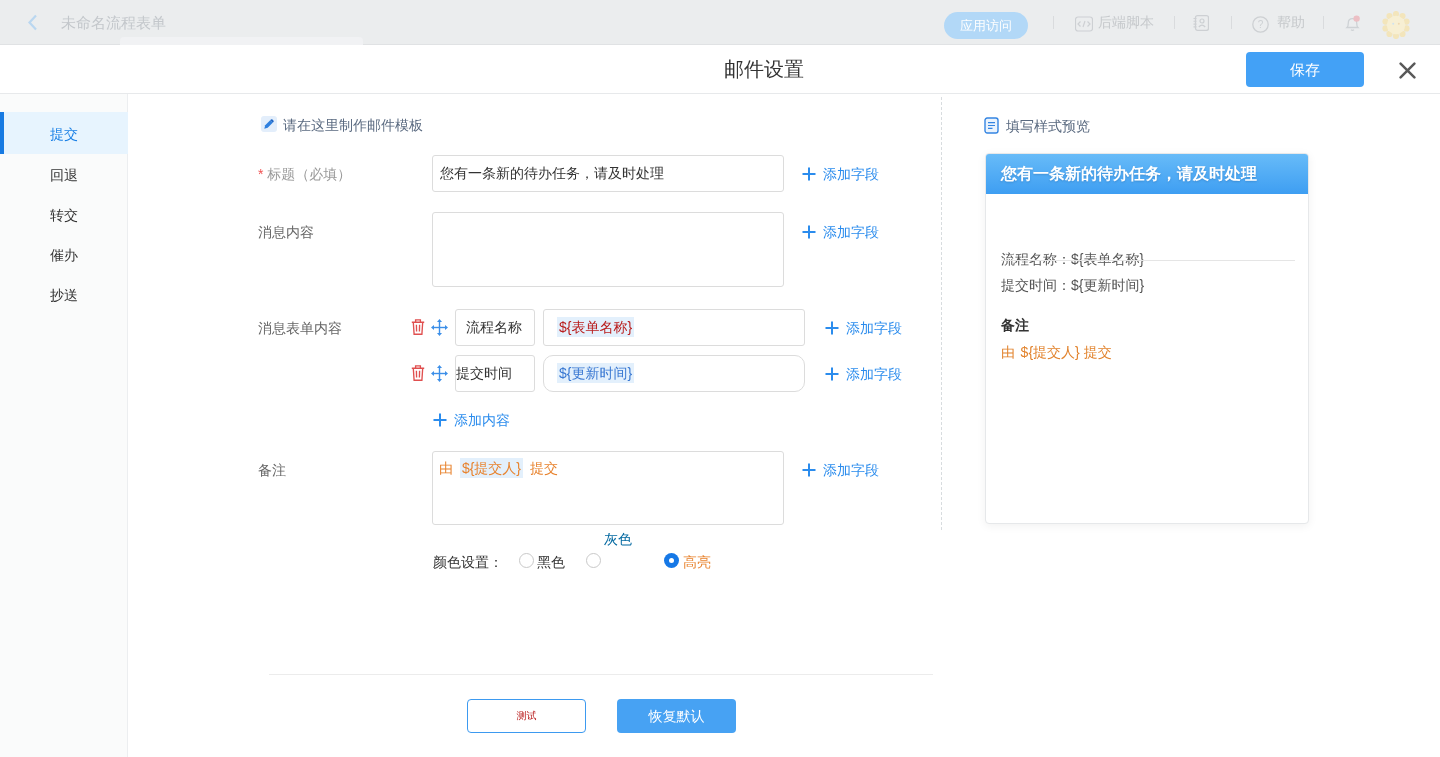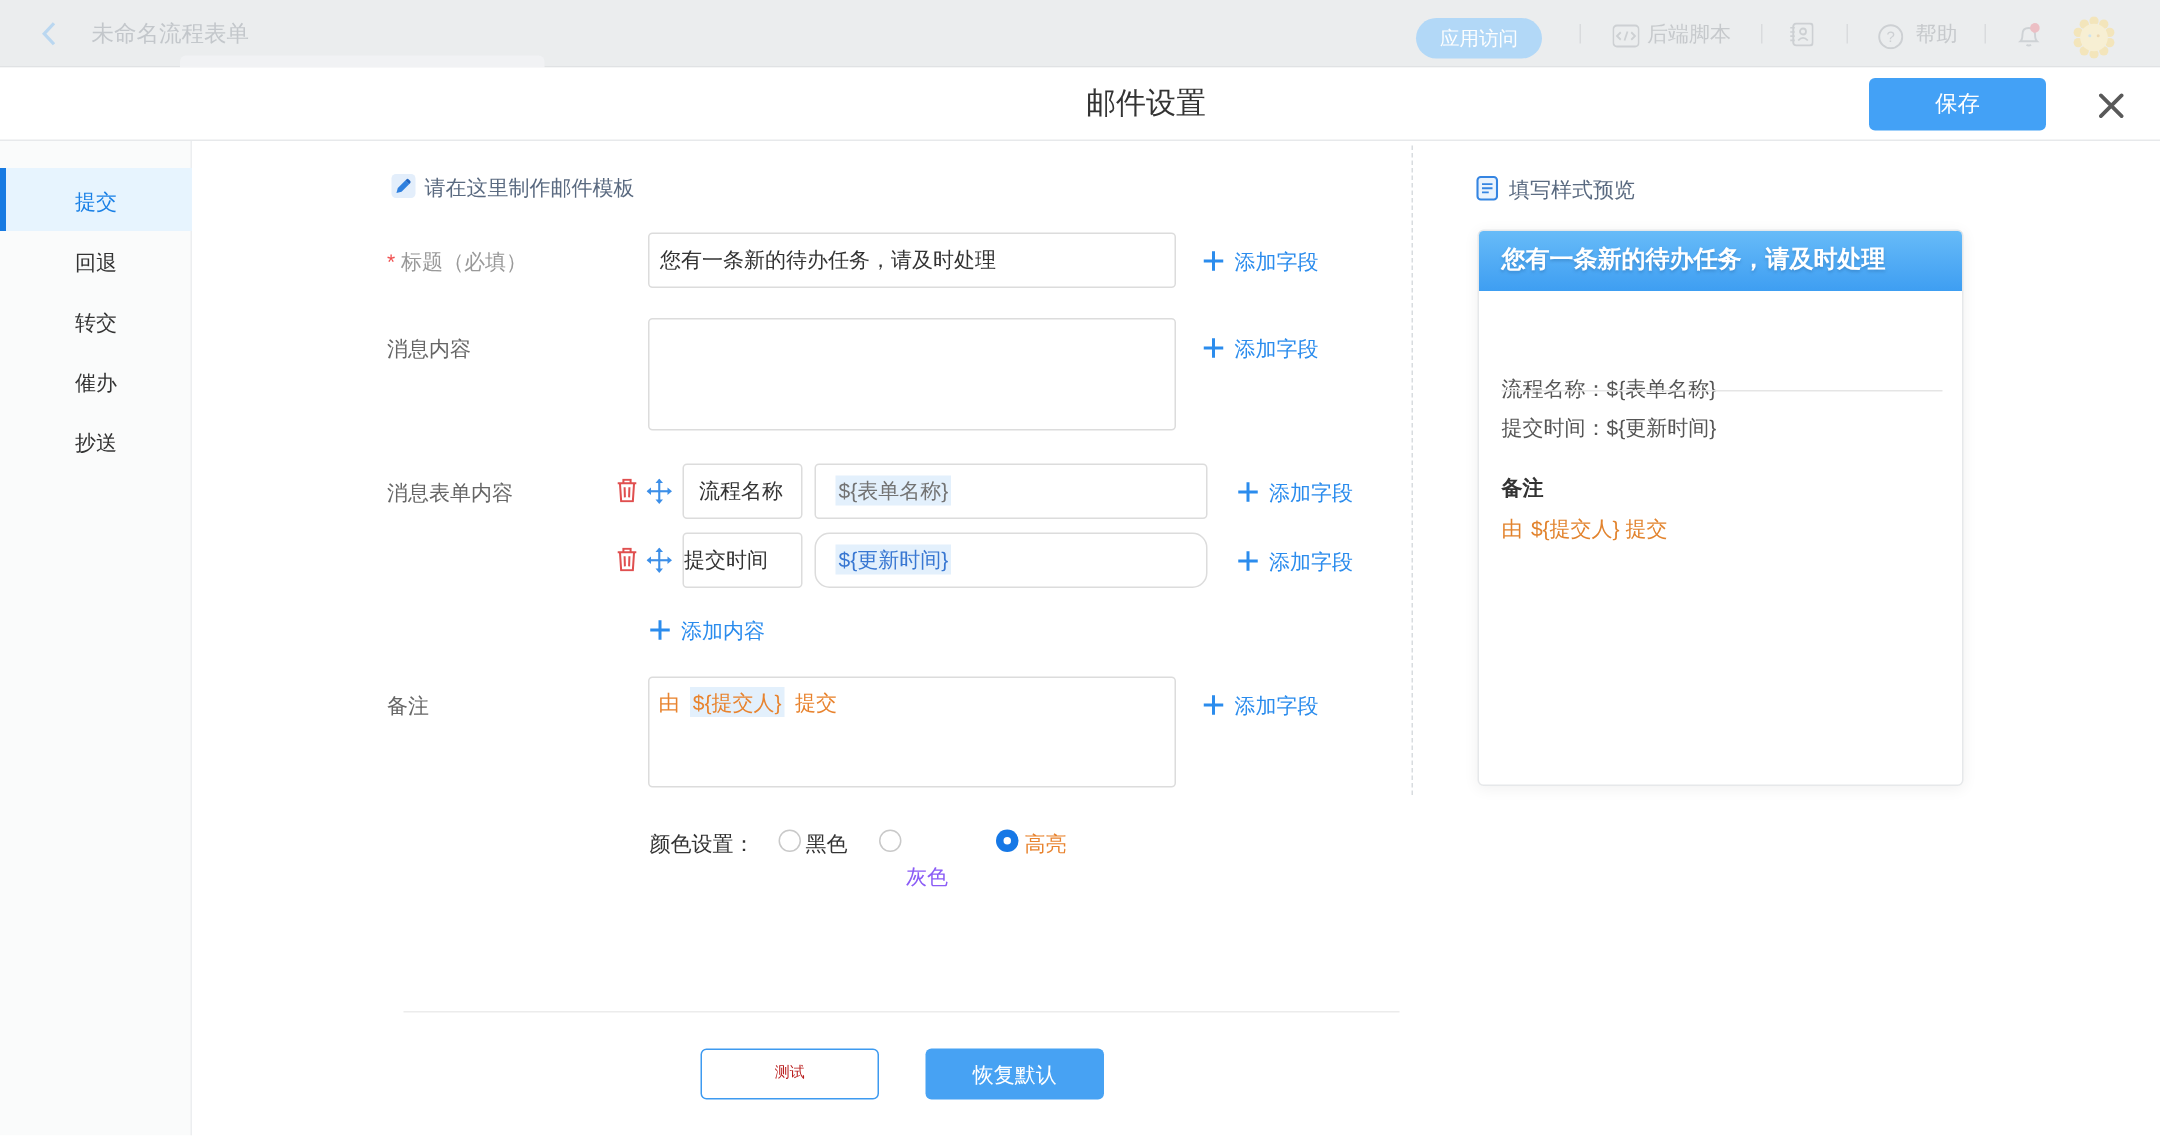--- a/index.html
+++ b/index.html
@@ -146,21 +146,21 @@
     <g fill="#3d8fe8">
       <path d="M8.5 0 L11 3 H6z"></path>
       <path d="M8.5 17 L6 14 h5z"></path>
       <path d="M0 8.5 L3 6 v5z"></path>
       <path d="M17 8.5 L14 11 v-5z"></path>
       <rect x="7.8" y="2" width="1.4" height="13"></rect>
       <rect x="2" y="7.8" width="13" height="1.4"></rect>
     </g>
   </svg>
 <div class="inp" style="left:455px; top:309px; width:80px; height:37px; line-height:35px; padding-left:10px;">流程名称</div>
-<div class="inp" style="left:543px; top:309px; width:262px; height:37px; line-height:35px; padding-left:13px; color:#737373;"><span class="hl">${表单名称}</span></div>
+<div class="inp" style="left:543px; top:309px; width:262px; height:37px; line-height:35px; padding-left:13px; color:#b91c1c;"><span class="hl">${表单名称}</span></div>
 <div class="addf" style="left:825px; top:320px;"><svg class="plusvg" width="14" height="14" viewBox="0 0 14 14">
       <path d="M7 0.5 V13.5 M0.5 7 H13.5" stroke="currentColor" stroke-width="2"></path>
     </svg>添加字段</div>
 
 <svg class="abs" style="left:411px; top:365px;" width="14" height="16" viewBox="0 0 14 16">
     <path d="M0.8 3.2 h12.4 M4.6 3.2 v-2.3 h4.8 v2.3 M2.3 3.2 l0.8 12 h7.8 l0.8 -12 M5.4 5.8 l0.2 6.8 M8.6 5.8 l-0.2 6.8" fill="none" stroke="#e04f4f" stroke-width="1.35"></path>
   </svg>
 <svg class="abs" style="left:431px; top:365px;" width="17" height="17" viewBox="0 0 17 17">
     <g fill="#3d8fe8">
       <path d="M8.5 0 L11 3 H6z"></path>
@@ -184,21 +184,21 @@
 <div class="lbl" style="left:258px; top:462px;">备注</div>
 <div class="inp" style="left:432px; top:451px; width:352px; height:74px; padding:8px 6px; color:#e8832e;">由 <span class="hl" style="margin:0 3px;">${提交人}</span> 提交</div>
 <div class="addf" style="left:802px; top:462px;"><svg class="plusvg" width="14" height="14" viewBox="0 0 14 14">
       <path d="M7 0.5 V13.5 M0.5 7 H13.5" stroke="currentColor" stroke-width="2"></path>
     </svg>添加字段</div>
 
 <div class="lbl" style="left:433px; top:554px; color:#333;">颜色设置：</div>
 <div class="radio" style="left:519px; top:553px;"></div>
 <div class="lbl" style="left:537px; top:554px; color:#333;">黑色</div>
 <div class="radio" style="left:586px; top:553px;"></div>
-<div class="lbl" style="left:604px; top:576px; color:#8b5cf6;">灰色</div>
+<div class="lbl" style="left:604px; top:531px; color:#0369a1;">灰色</div>
 <div class="radio on" style="left:664px; top:553px;"></div>
 <div class="lbl" style="left:683px; top:554px; color:#e8832e;">高亮</div>
 
 <div class="bottom-line"></div>
 <div class="btn-test">测试</div>
 <div class="btn-reset">恢复默认</div>
 
 <div class="dash-sep"></div>
 
 <svg class="abs" style="left:984px; top:117px;" width="15" height="17" viewBox="0 0 15 17">

